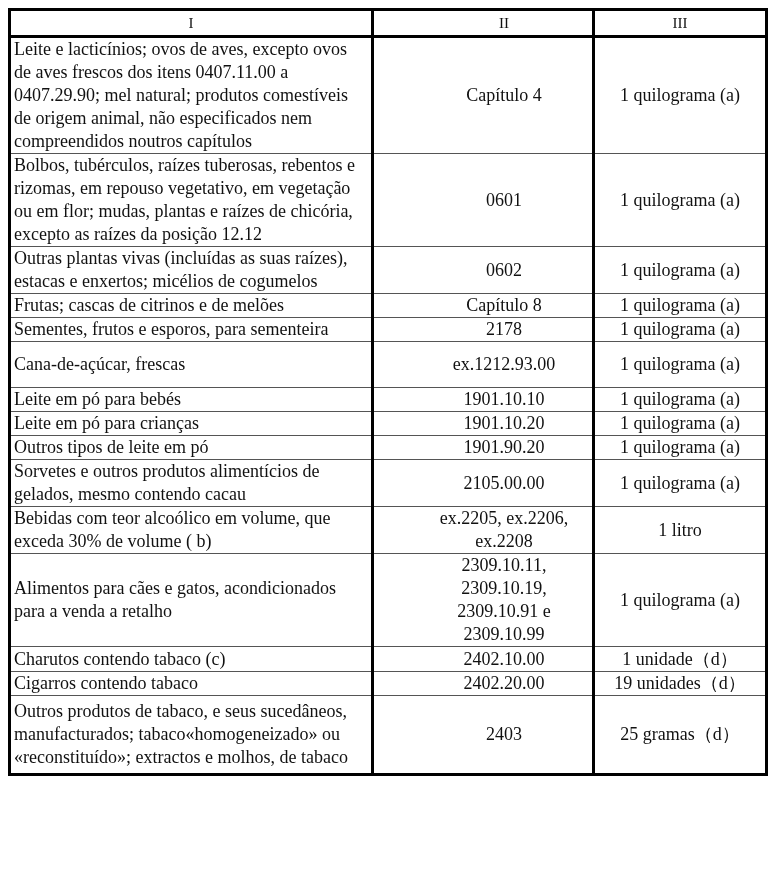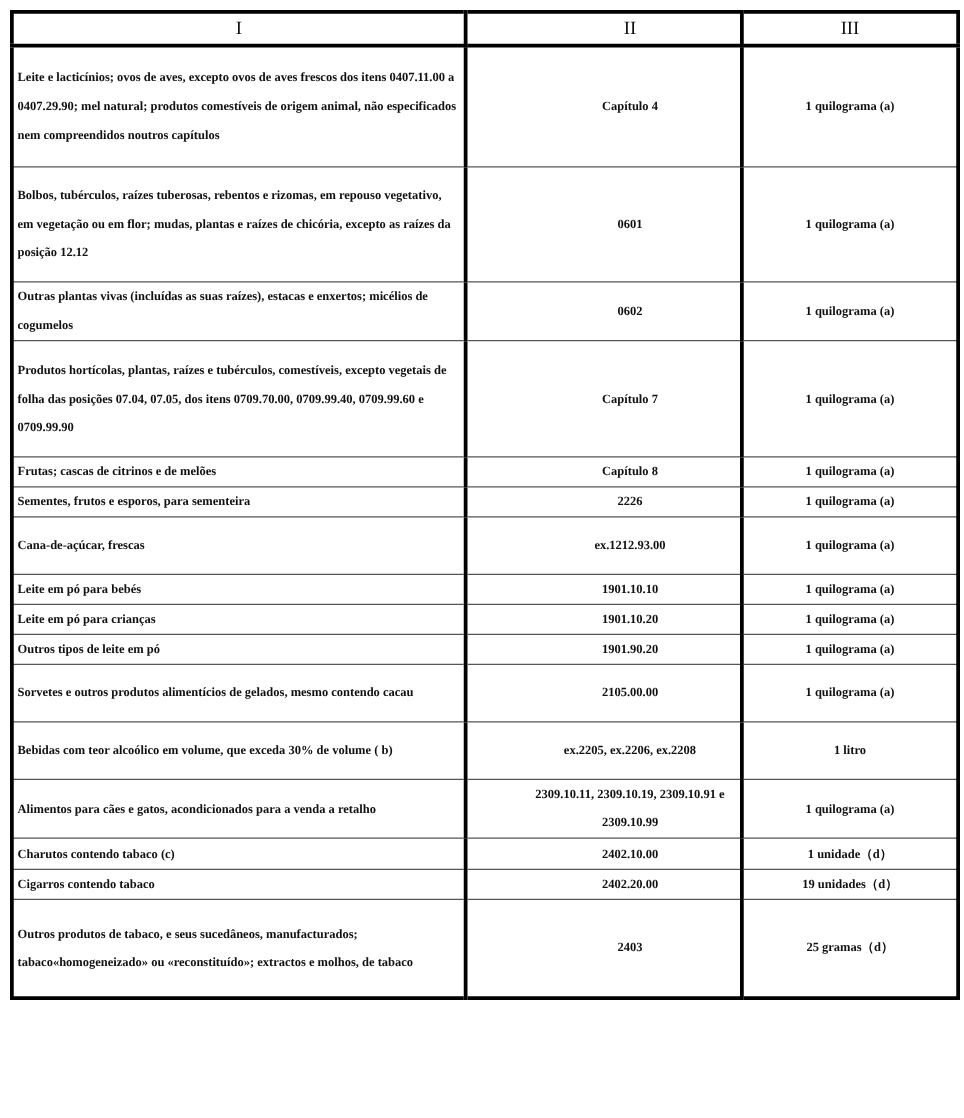--- a/index.html
+++ b/index.html
@@ -25,23 +25,23 @@
     border: 3px solid #000;
   }
   .doc-table col.c1 { width: 363px; }
   .doc-table col.c2 { width: 221px; }
   .doc-table col.c3 { width: 173px; }
   .doc-table td, .doc-table th {
     border-top: 1px solid #555;
     border-bottom: 1px solid #555;
     padding: 0 3px;
     vertical-align: middle;
-    font-size: 10px;
+    font-size: 18px;
     line-height: 23px;
-    font-weight: bold;
+    font-weight: normal;
   }
   .doc-table td.col1, .doc-table th.col1 {
     border-right: 3px solid #000;
     text-align: left;
   }
   .doc-table td.col2, .doc-table th.col2 {
     border-right: 3px solid #000;
     text-align: center;
     padding-left: 45px;
   }
@@ -88,33 +88,28 @@
       <tr style="height: 92px;">
         <td class="col1">Bolbos, tubérculos, raízes tuberosas, rebentos e rizomas, em repouso vegetativo, em vegetação ou em flor; mudas, plantas e raízes de chicória, excepto as raízes da posição 12.12</td>
         <td class="col2">0601</td>
         <td class="col3">1 quilograma (a)</td>
       </tr>
       <tr style="height: 47px;">
         <td class="col1">Outras plantas vivas (incluídas as suas raízes), estacas e enxertos; micélios de cogumelos</td>
         <td class="col2">0602</td>
         <td class="col3">1 quilograma (a)</td>
       </tr>
-      <tr style="height: 93px;">
-        <td class="col1">Produtos hortícolas, plantas, raízes e tubérculos, comestíveis, excepto vegetais de folha das posições 07.04, 07.05, dos itens 0709.70.00, 0709.99.40, 0709.99.60 e 0709.99.90</td>
-        <td class="col2">Capítulo 7</td>
-        <td class="col3">1 quilograma (a)</td>
-      </tr>
       <tr style="height: 24px;">
         <td class="col1">Frutas; cascas de citrinos e de melões</td>
         <td class="col2">Capítulo 8</td>
         <td class="col3">1 quilograma (a)</td>
       </tr>
       <tr style="height: 24px;">
         <td class="col1">Sementes, frutos e esporos, para sementeira</td>
-        <td class="col2">2226</td>
+        <td class="col2">2178</td>
         <td class="col3">1 quilograma (a)</td>
       </tr>
       <tr style="height: 46px;">
         <td class="col1">Cana-de-açúcar, frescas</td>
         <td class="col2">ex.1212.93.00</td>
         <td class="col3">1 quilograma (a)</td>
       </tr>
       <tr style="height: 23px;">
         <td class="col1">Leite em pó para bebés</td>
         <td class="col2">1901.10.10</td>

